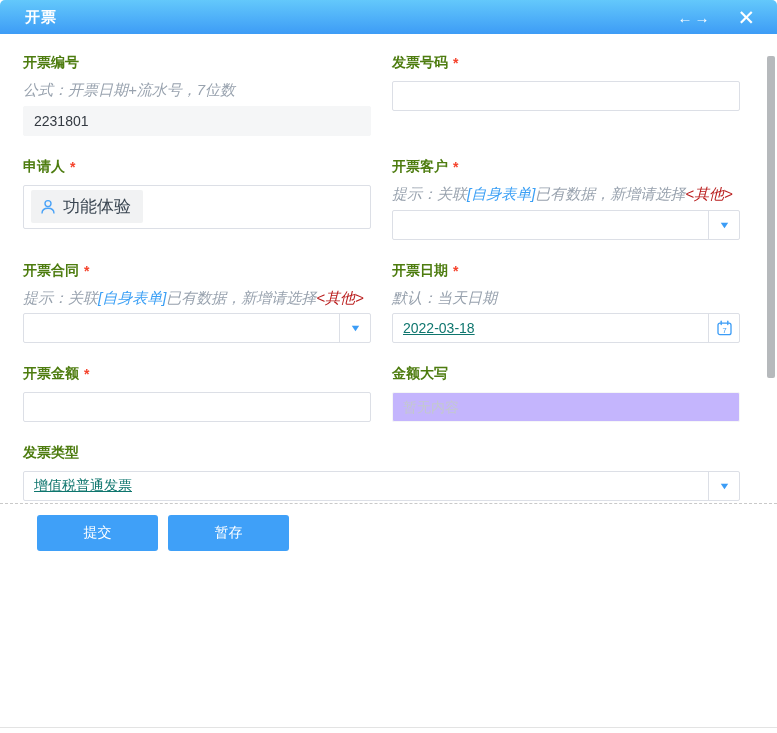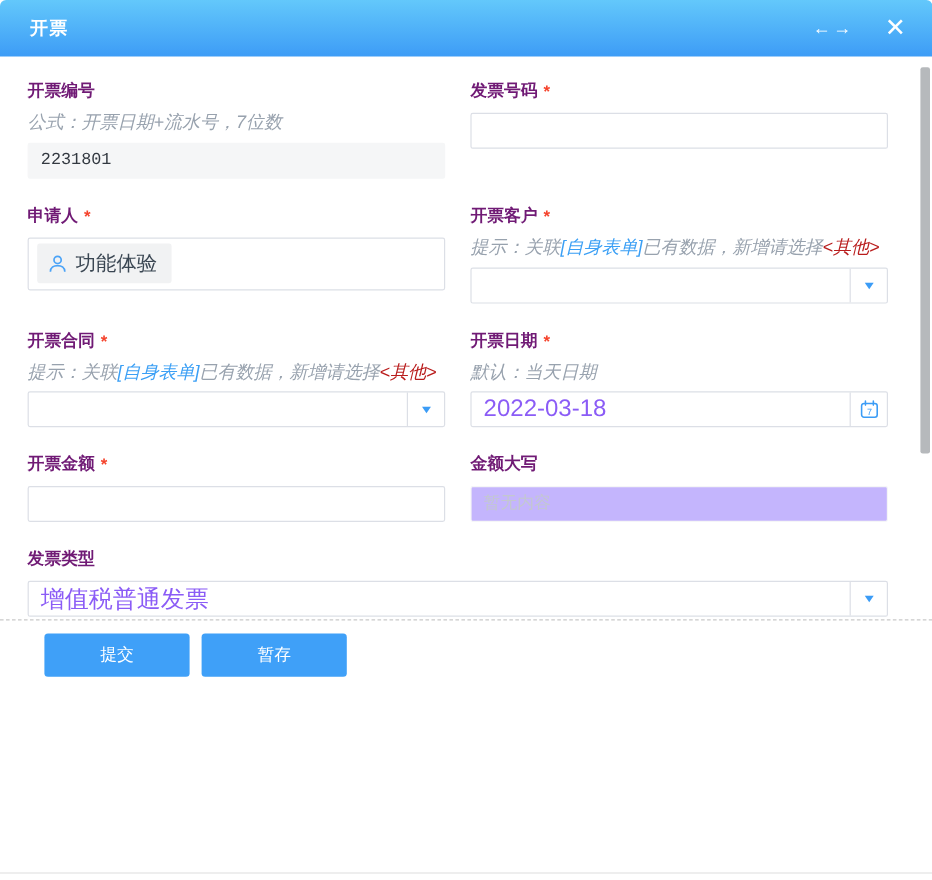--- a/index.html
+++ b/index.html
@@ -10,65 +10,65 @@
     position: relative; overflow: hidden;
   }
   .dialog {
     width: 777px; height: 728px;
     border-bottom: 1px solid #e3e3e3;
     background: #fff;
     position: relative;
   }
   
   .dlg-header {
-    height: 47px;
+    height: 34px;
     background: linear-gradient(180deg, #63c8fb 0%, #3d9cf6 100%);
     border-radius: 5px 5px 0 0;
     display: flex; align-items: center; justify-content: space-between;
     padding: 0 22px 0 25px;
     text-align: right;
   }
   .dlg-title { color: #fff; font-size: 15px; font-weight: bold; letter-spacing: 1px; }
   .hdr-actions { display: flex; align-items: center; gap: 26px; }
   .arrows { color: #fff; font-size: 15px; font-weight: bold; cursor: pointer; letter-spacing: 2px; }
   .close { color: #fff; font-size: 21px; font-weight: 300; cursor: pointer; line-height: 1; }
   
   .dlg-body { padding: 20px 37px 0 23px; }
   .grid {
     display: grid; grid-template-columns: 1fr 1fr;
     column-gap: 21px; row-gap: 22px; align-items: start;
   }
   .full { grid-column: 1 / -1; }
   .label-row { margin-bottom: 9px; display: flex; align-items: center; gap: 5px; }
-  .label { font-size: 14px; font-weight: bold; color: #701a75; }
+  .label { font-size: 14px; font-weight: bold; color: #4d7c0f; }
   .req { color: #f5432c; font-size: 14px; font-weight: bold; }
   .helper { font-size: 15px; color: #98a2ae; margin-bottom: 6px; line-height: 1.25; font-style: italic; }
   .helper .link { color: #3a9ff5; }
   .helper .danger { color: #b91c1c; }
   .input {
     width: 100%; height: 30px;
     border: 1px solid #dcdfe6; border-radius: 2px;
     padding: 0 10px; font-size: 14px; color: #333941;
-    font-family: Liberation Mono, monospace;
+    font-family: Liberation Sans, sans-serif;
     background: #fff; outline: none;
   }
   .input.readonly {
     background: #f5f6f7; border-color: #f5f6f7; color: #333941;
   }
   .input.disabled { background: #c4b5fd; border-color: #f5f6f7; }
   .input.disabled::placeholder { color: #c3c8cf; }
   
   .select {
     display: flex; height: 30px;
     border: 1px solid #dcdfe6; border-radius: 2px; background: #fff;
     cursor: pointer;
   }
   .select-value {
     flex: 1; display: flex; align-items: center;
-    padding: 0 10px; font-size: 20px; color: #8b5cf6;
+    padding: 0 10px; font-size: 14px; color: #0f766e; text-decoration: underline;
   }
   .select-trail {
     width: 31px; border-left: 1px solid #dcdfe6;
     display: flex; align-items: center; justify-content: center;
   }
   .caret-glyph { color: #3b9cf6; font-size: 9px; transform: scaleX(1.4); }
   
   .member-box {
     height: 44px; border: 1px solid #dcdfe6; border-radius: 2px;
     display: flex; align-items: center; padding: 0 7px; cursor: pointer;

